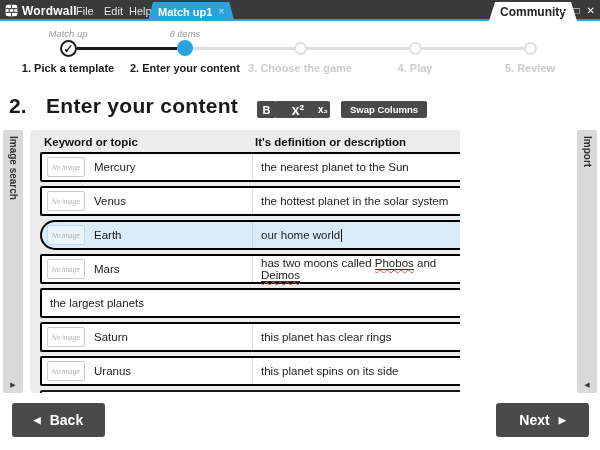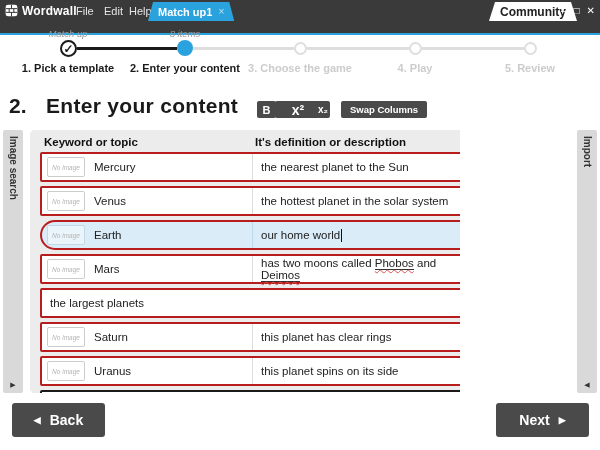--- a/index.html
+++ b/index.html
@@ -7,21 +7,21 @@
   body {
     font-family: "Liberation Sans", sans-serif;
     background: #fff;
     position: relative;
     overflow: hidden;
     color: #1a1a1a;
   }
 
   
   .titlebar {
-    position: absolute; top: 0; left: 0; width: 600px; height: 35px;
+    position: absolute; top: 0; left: 0; width: 600px; height: 21px;
     background: #3a3a3a; border-bottom: 2px solid #2aa2dd;
   }
   .logo { position: absolute; left: 5px; top: 0; height: 21px; display: flex; align-items: center; gap: 4px; }
   .logo-text { color: #fff; font-weight: bold; font-size: 12px; letter-spacing: .2px; }
   .menu-item { position: absolute; top: 0; height: 21px; display: flex; align-items: center; color: #e6e6e6; font-size: 11px; }
   .menu-file { left: 76px; } .menu-edit { left: 104px; } .menu-help { left: 129px; }
   .doc-tab {
     position: absolute; left: 148px; top: 2px; height: 19px;
     background: #2aa2dd; color: #fff; font-size: 11px; font-weight: bold;
     display: flex; align-items: center; padding: 0 10px;
@@ -87,21 +87,21 @@
     background: #ececec; overflow: hidden;
     clip-path: polygon(0 3px, 3px 0, 521px 0, 543px 22px, 543px 260px, 540px 263px, 3px 263px, 0 260px);
   }
   .fold-line { position: absolute; left: 514px; top: 10px; width: 33px; height: 2px; background: #d0d0d0; transform: rotate(45deg); }
   .th { position: absolute; top: 6px; font-size: 11.5px; font-weight: bold; color: #111; }
   .th1 { left: 14px; } .th2 { left: 225px; }
 
   .rows { position: absolute; left: 10px; top: 22px; width: 440px; }
   .row {
     height: 30px; margin-bottom: 4px; background: #fff;
-    border: 2px solid #b91c1c; border-radius: 2px;
+    border: 2px solid #000000; border-radius: 2px;
     display: flex; align-items: stretch;
   }
   .cell-k { width: 211px; display: flex; align-items: center; border-right: 1px solid #ddd; }
   .noimg {
     margin-left: 5px; width: 38px; height: 20px; flex: none;
     border: 1px solid #ccc; border-radius: 2px; background: #fff;
     display: flex; align-items: center; justify-content: center;
     font-size: 6.5px; font-style: italic; color: #b5b5b5;
   }
   .kw { margin-left: 9px; font-size: 11.5px; color: #222; }

